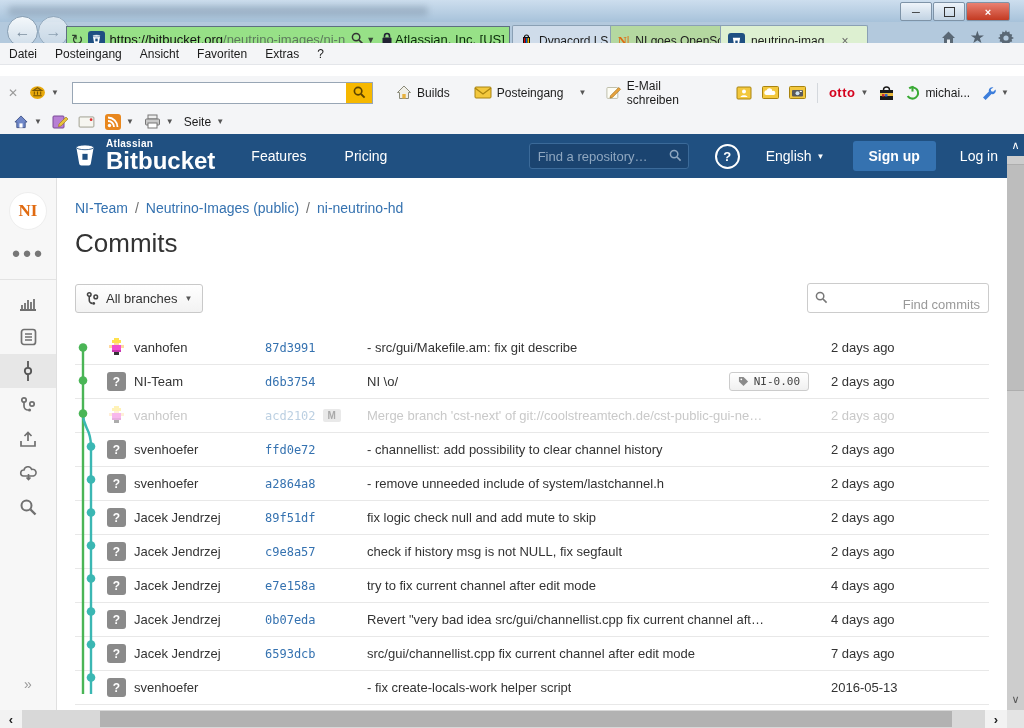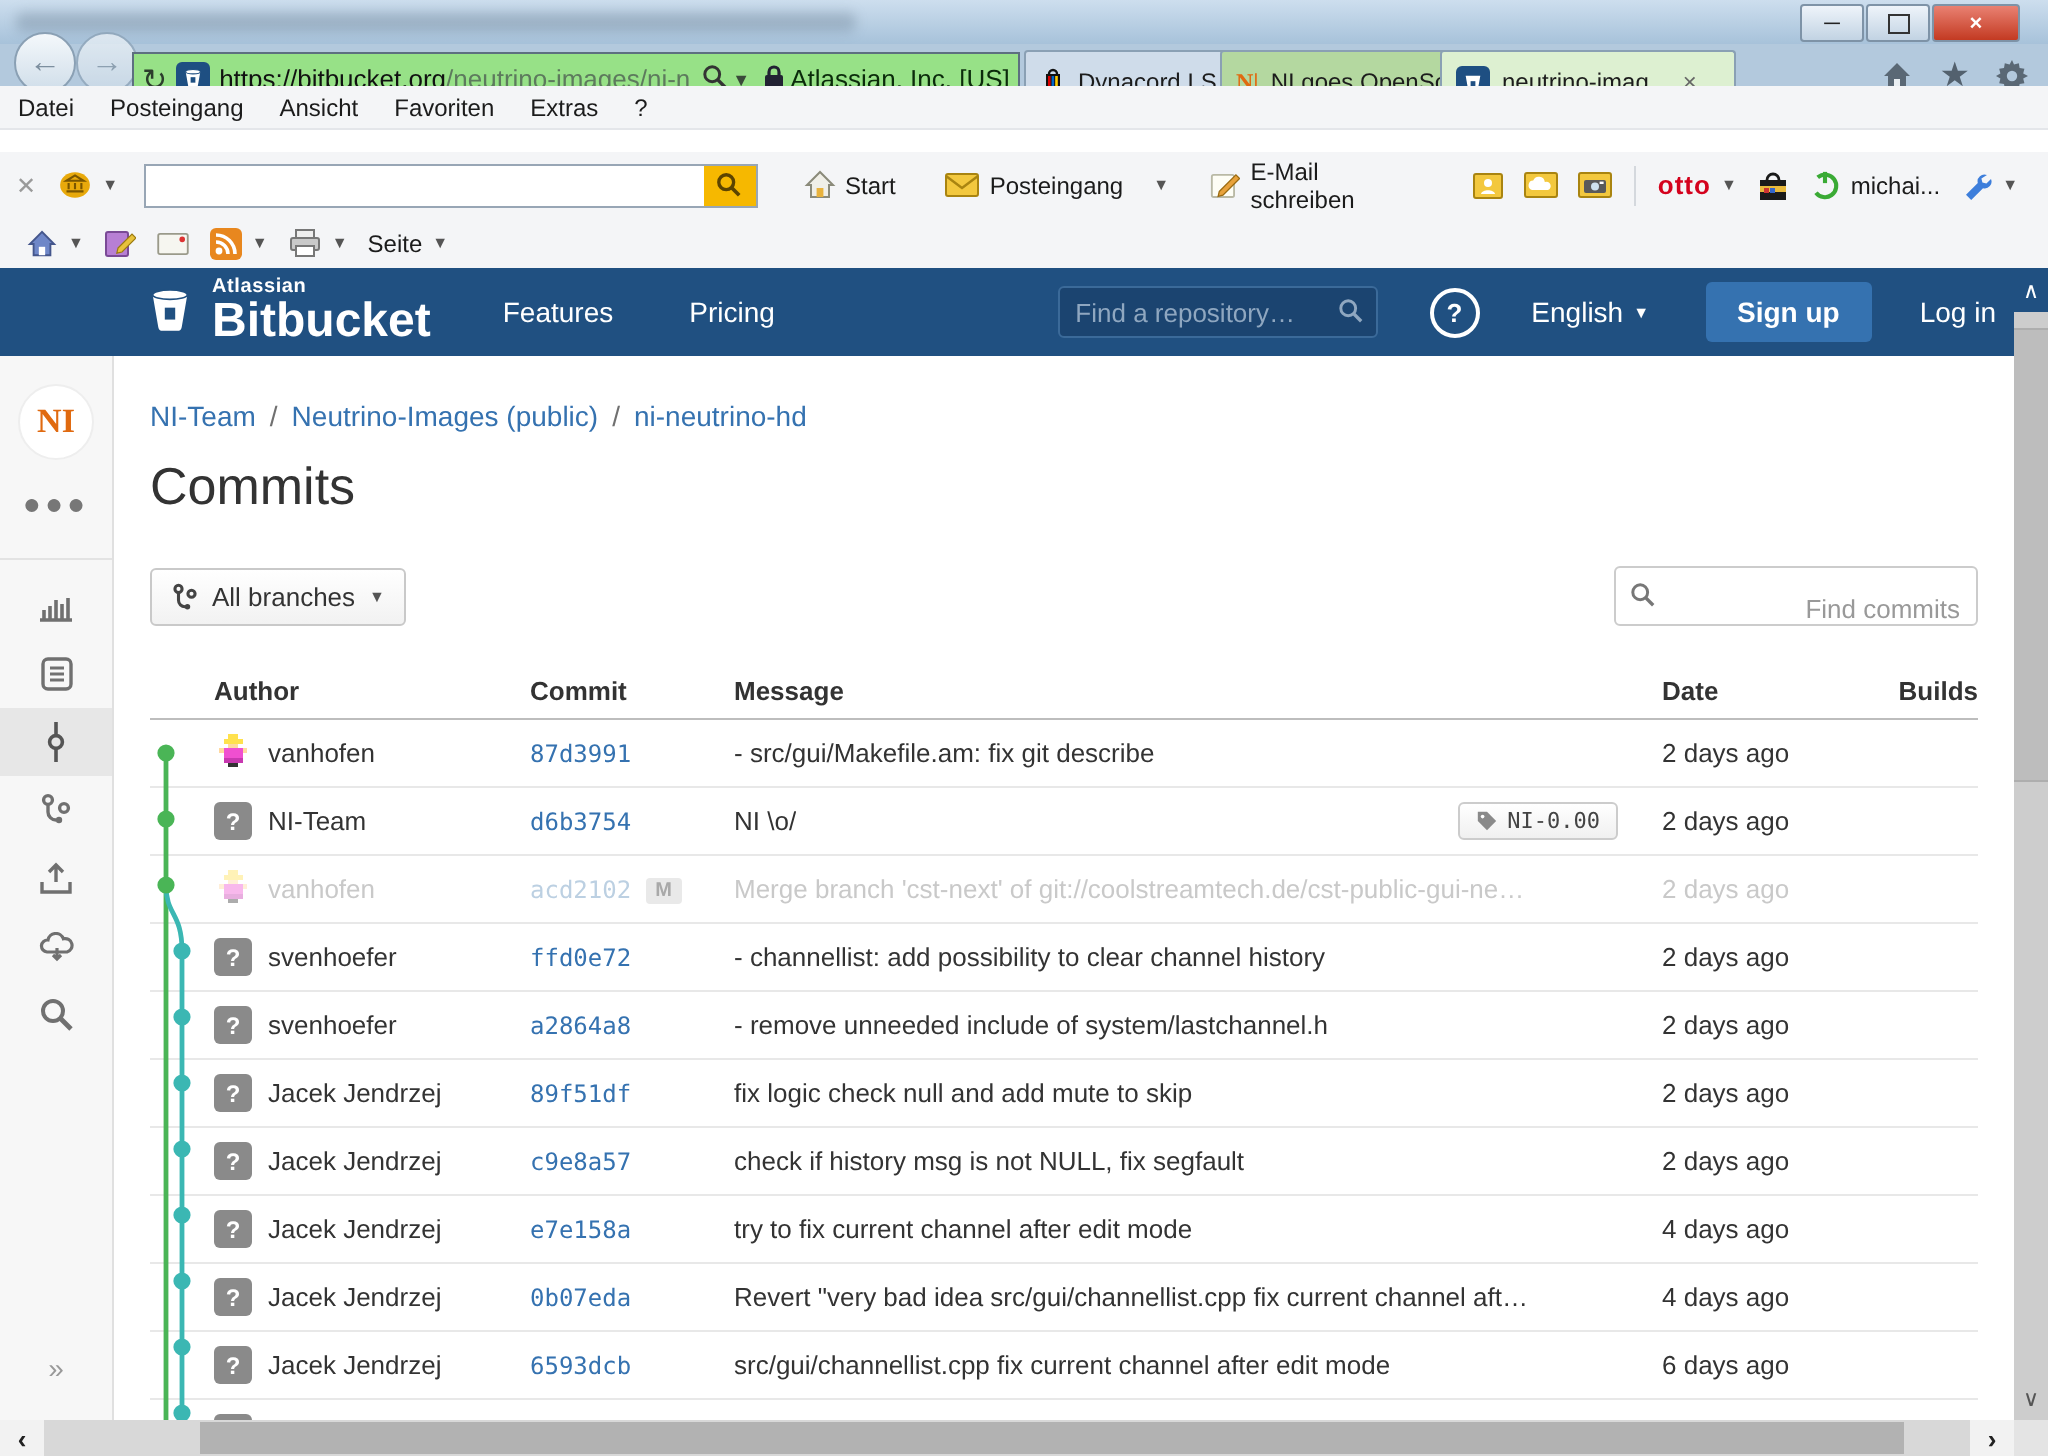--- a/index.html
+++ b/index.html
@@ -246,21 +246,21 @@
             <circle cx="5.5" cy="5.5" r="4" fill="none" stroke="#5c4400" stroke-width="1.8"></circle>
             <line x1="8.6" y1="8.6" x2="12.5" y2="12.5" stroke="#5c4400" stroke-width="2"></line>
           </svg>
       </span>
     </div>
     <span class="tbtn" style="margin-left:10px;">
       <svg width="16" height="15" viewBox="0 0 16 15">
           <path d="M8 1 1.5 7.5h2v6h9v-6h2L8 1z" fill="#f0efe7" stroke="#8a8a7a"></path>
           <rect x="6.3" y="9" width="3.4" height="4.5" fill="#e8b23c"></rect>
         </svg>
-      <span>Start</span>
+      <span>Builds</span>
     </span>
     <span class="tbtn" style="margin-left:14px;">
       <svg width="18" height="13" viewBox="0 0 18 13">
           <rect x="1" y="1" width="16" height="11" rx="1" fill="#f3c83e" stroke="#a98410"></rect>
           <path d="M1 2l8 6 8-6" fill="none" stroke="#a98410" stroke-width="1.2"></path>
         </svg>
       <span>Posteingang</span>
       <span class="caret" style="margin-left:10px;">▼</span>
     </span>
     <span class="tbtn" style="margin-left:10px;">
@@ -466,28 +466,20 @@
       <div class="findbox">
         <svg width="13" height="13" viewBox="0 0 14 14">
             <circle cx="5.5" cy="5.5" r="4" fill="none" stroke="#777" stroke-width="1.6"></circle>
             <line x1="8.6" y1="8.6" x2="12.5" y2="12.5" stroke="#777" stroke-width="1.8"></line>
           </svg>
         <input type="text" placeholder="Find commits" style="">
       </div>
     </div>
 
     <div class="ctable">
-      <div class="thead">
-        <div></div>
-        <div>Author</div>
-        <div style="padding-left:6px;">Commit</div>
-        <div style="padding-left:8px;">Message</div>
-        <div style="padding-left:12px;">Date</div>
-        <div class="builds">Builds</div>
-      </div>
       <div class="rows">
         <svg id="graphsvg" width="32" height="363">
             <path d="M8,16 V363" stroke="#4ab556" stroke-width="2.4" fill="none"></path>
             <path d="M8,82.5 C 8,98 16,96 16,115.5 V363" stroke="#3bb7b3" stroke-width="2.4" fill="none"></path>
             <circle cx="8" cy="16.5" r="4.3" fill="#4ab556"></circle>
             <circle cx="8" cy="49.5" r="4.3" fill="#4ab556"></circle>
             <circle cx="8" cy="82.5" r="4.3" fill="#4ab556"></circle>
             <circle cx="16" cy="115.5" r="4.3" fill="#3bb7b3"></circle>
             <circle cx="16" cy="148.5" r="4.3" fill="#3bb7b3"></circle>
             <circle cx="16" cy="181.5" r="4.3" fill="#3bb7b3"></circle>
@@ -648,21 +640,21 @@
           <div class="crow">
             <div class="cell graph"></div>
             <div class="cell author">
               <span class="avatar qmark">?</span>
               <span class="aname">Jacek Jendrzej</span>
             </div>
             <div class="cell commit"><a class="hash" href="#">6593dcb</a></div>
             <div class="cell message">
               <span class="mtext">src/gui/channellist.cpp fix current channel after edit mode</span>
             </div>
-            <div class="cell date">6 days ago</div>
+            <div class="cell date">7 days ago</div>
             <div class="cell builds"></div>
           </div>
           <div class="crow">
             <div class="cell graph"></div>
             <div class="cell author">
               <span class="avatar qmark">?</span>
               <span class="aname">svenhoefer</span>
             </div>
             <div class="cell commit"></div>
             <div class="cell message">

